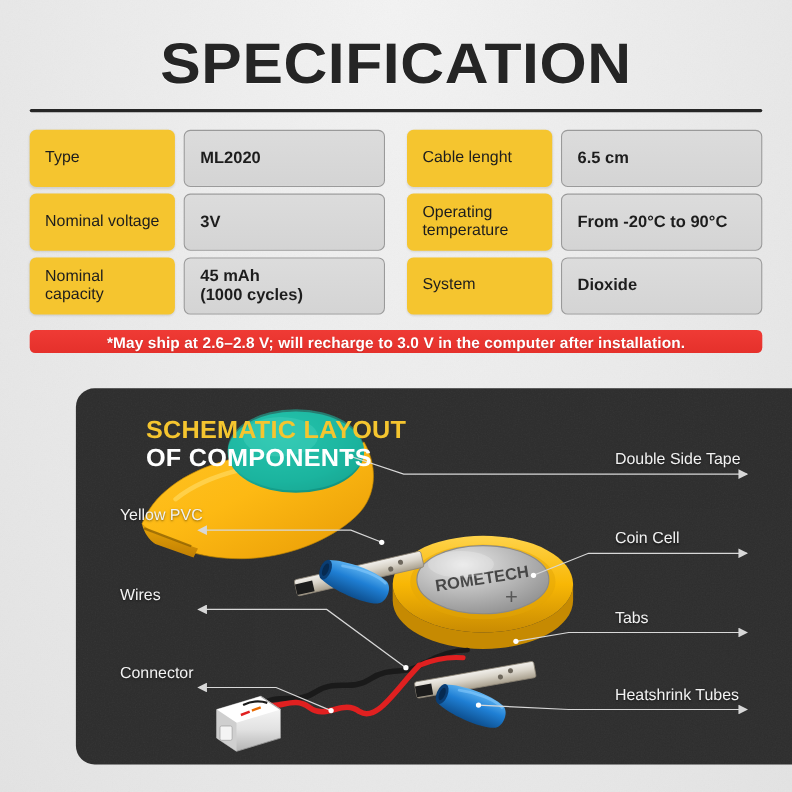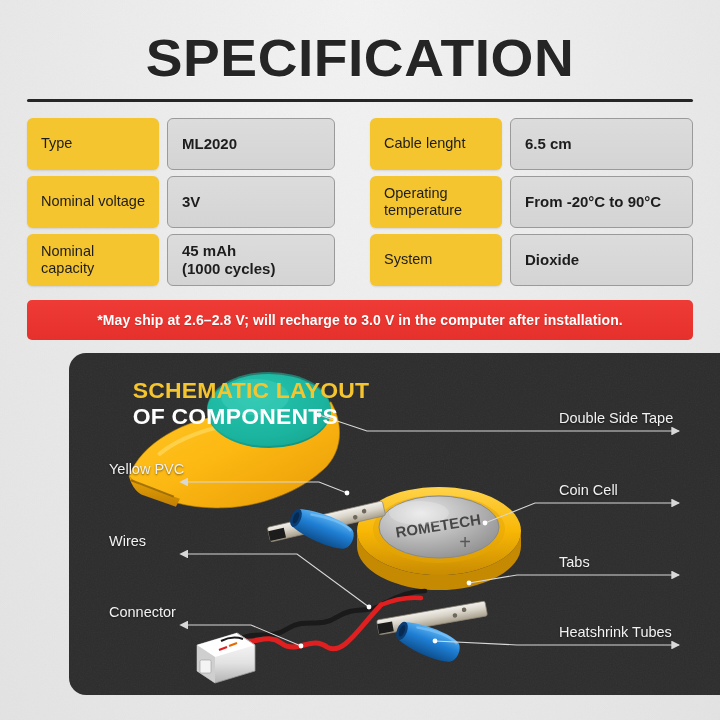--- a/index.html
+++ b/index.html
@@ -88,42 +88,42 @@
     font-size: 14.5px;
     font-weight: 500;
     color: #1d1d1d;
     line-height: 1.18;
     box-shadow: 0 1px 2px rgba(0,0,0,.10);
   }
 
   .spec-value {
     position: absolute;
     left: 140px; top: 0;
-    width: 168px; height: 52px;
+    width: 183px; height: 52px;
     background: linear-gradient(#dcdcdc, #d4d4d4);
     border: 1.3px solid #9a9a9a;
     border-radius: 6px;
     display: flex;
     align-items: center;
     padding: 0 14px;
     font-size: 15px;
     font-weight: 700;
     color: #1d1d1d;
     line-height: 1.18;
   }
 
   .spec-col.right .spec-value { width: 183px; }
 
   .spec-value .vline { display: block; }
 
   
   #warning {
     position: absolute;
     left: 27px; top: 300px;
-    width: 666px; height: 40px;
+    width: 666px; height: 21px;
     background: linear-gradient(#ef3b35, #e5302b);
     border-radius: 5px;
     display: flex;
     align-items: center;
     justify-content: center;
     color: #fff;
     font-size: 14px;
     font-weight: 700;
     letter-spacing: .1px;
     text-shadow: 0 1px 1px rgba(0,0,0,.18);

